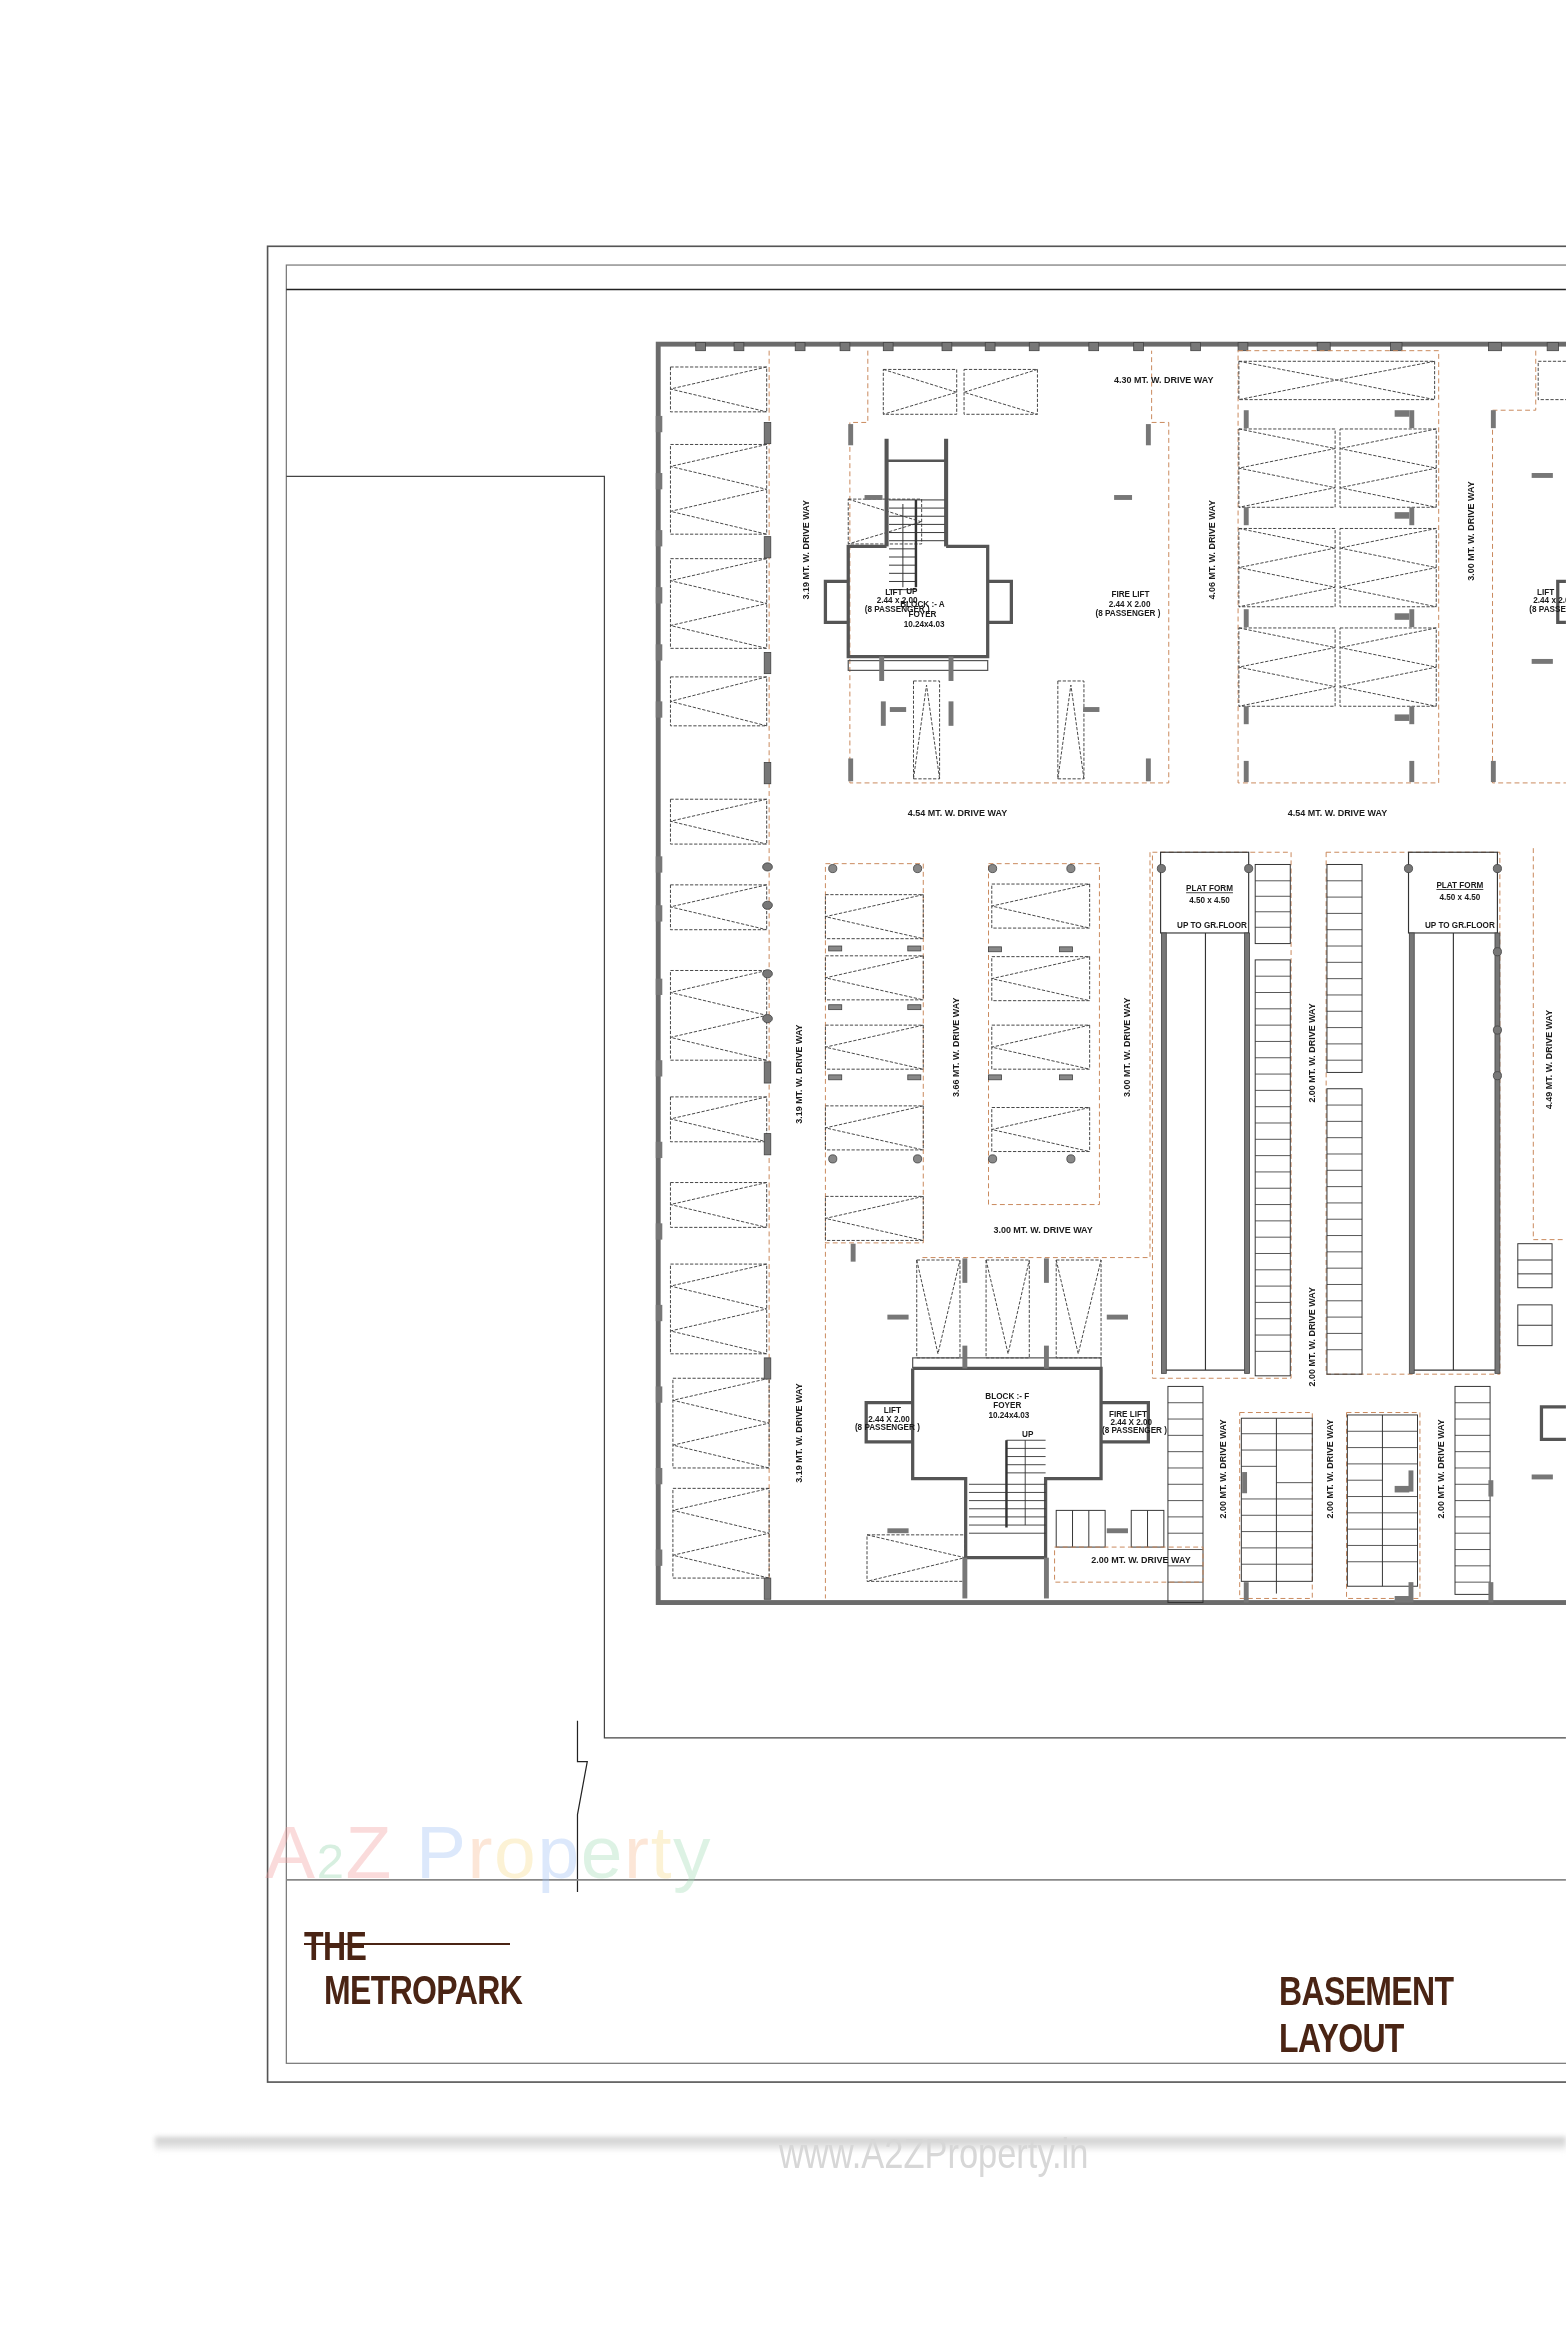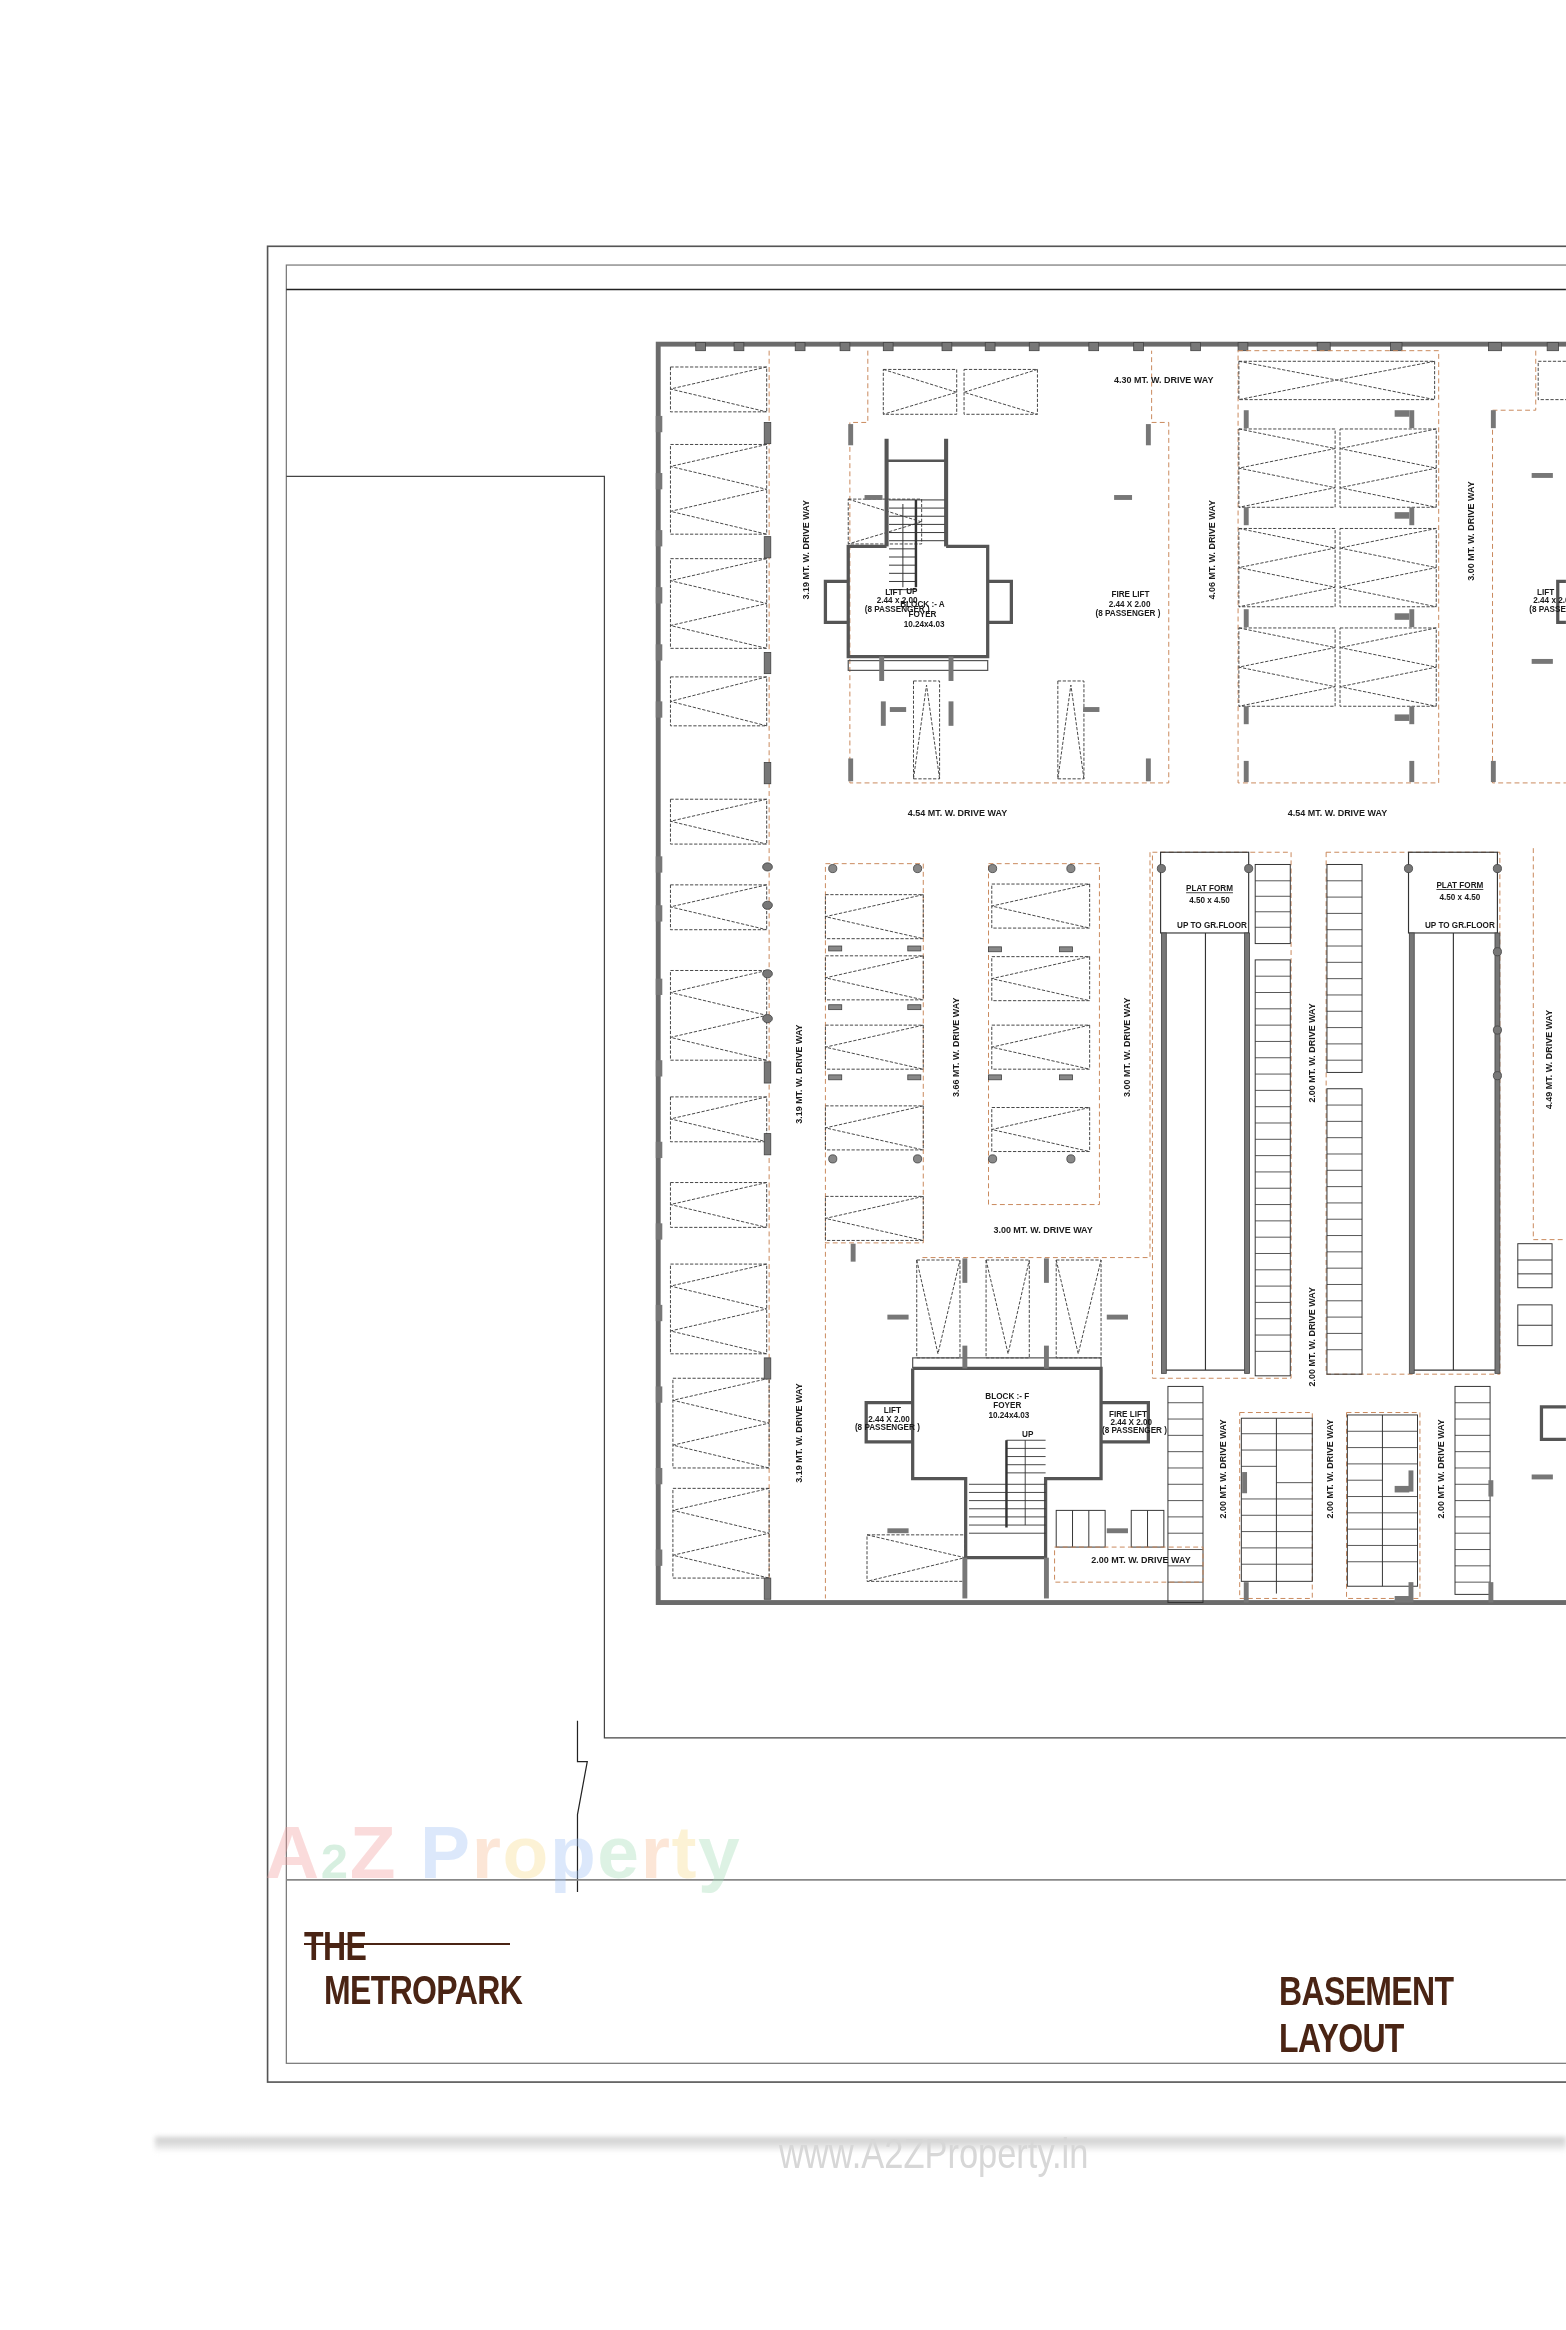--- a/index.html
+++ b/index.html
@@ -4,21 +4,21 @@
 <style>
   html, body { margin:0; padding:0; background:#ffffff; }
   body { width:1566px; height:2330px; position:relative; overflow:hidden; font-family:"Liberation Sans", sans-serif; }
   #plan-svg { position:absolute; left:0; top:0; }
   .lbl { font-family:"Liberation Sans", sans-serif; font-weight:bold; fill:#1a1a1a; }
   .title-the, .title-metro, .title-layout { position:absolute; font-family:"Liberation Sans", sans-serif; font-weight:bold; color:#4a2414; transform:scaleX(0.78); transform-origin:left top; letter-spacing:-0.8px; }
   .title-the { left:304px; top:1923px; font-size:41px; }
   .title-metro { left:324px; top:1967px; font-size:41px; }
   .title-layout { left:1279px; top:1968px; font-size:41px; }
   .the-rule { position:absolute; left:304px; top:1943px; width:206px; height:1.6px; background:#4a2414; }
-  .wm-logo { position:absolute; left:265px; top:1809px; font-size:75px; font-weight:bold; letter-spacing:1.6px; white-space:nowrap; opacity:0.35; }
+  .wm-logo { position:absolute; left:265px; top:1809px; font-size:75px; font-weight:normal; letter-spacing:1.6px; white-space:nowrap; opacity:0.35; }
   .wm-url { position:absolute; left:779px; top:2130px; font-size:42px; color:#d7d7d7; transform:scaleX(0.82); transform-origin:left top; white-space:nowrap; }
   .shadow-band { position:absolute; left:155px; top:2137px; width:1411px; height:14.7px; background:linear-gradient(#c9c9c9,#e4e4e4 60%,#fff); filter:blur(2.4px); }
 </style>
 </head>
 <body>
 
 <svg id="plan-svg" width="1566" height="2330" viewBox="0 0 1920 2857">
   <defs>
     <pattern id="none" width="1" height="1"></pattern>
   </defs>

